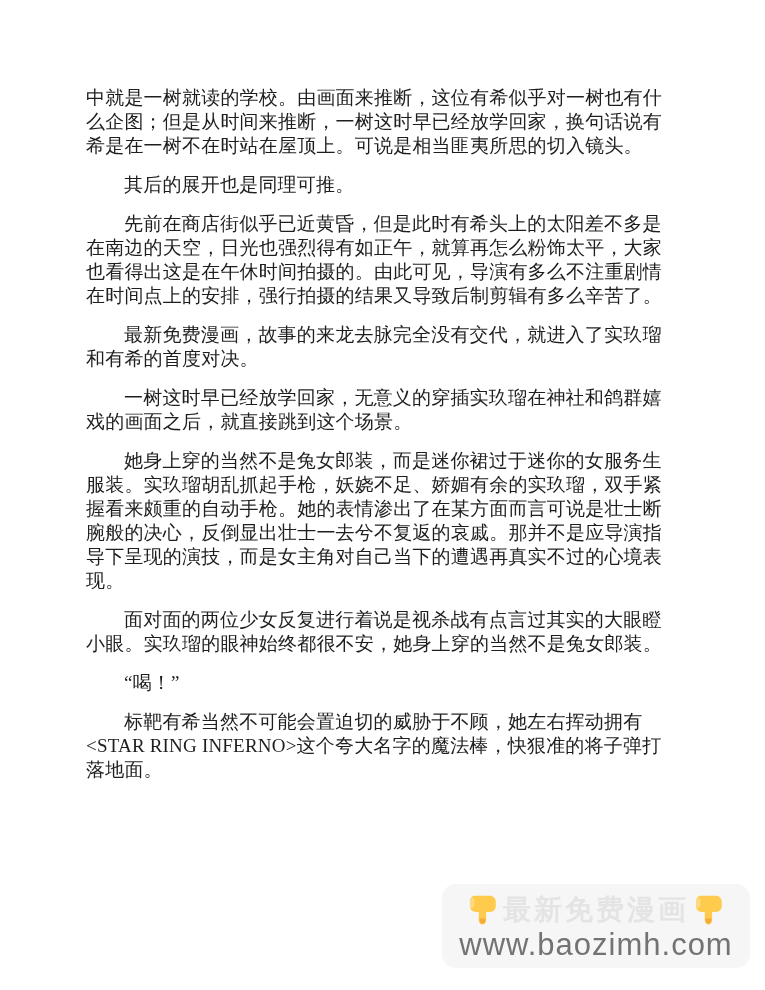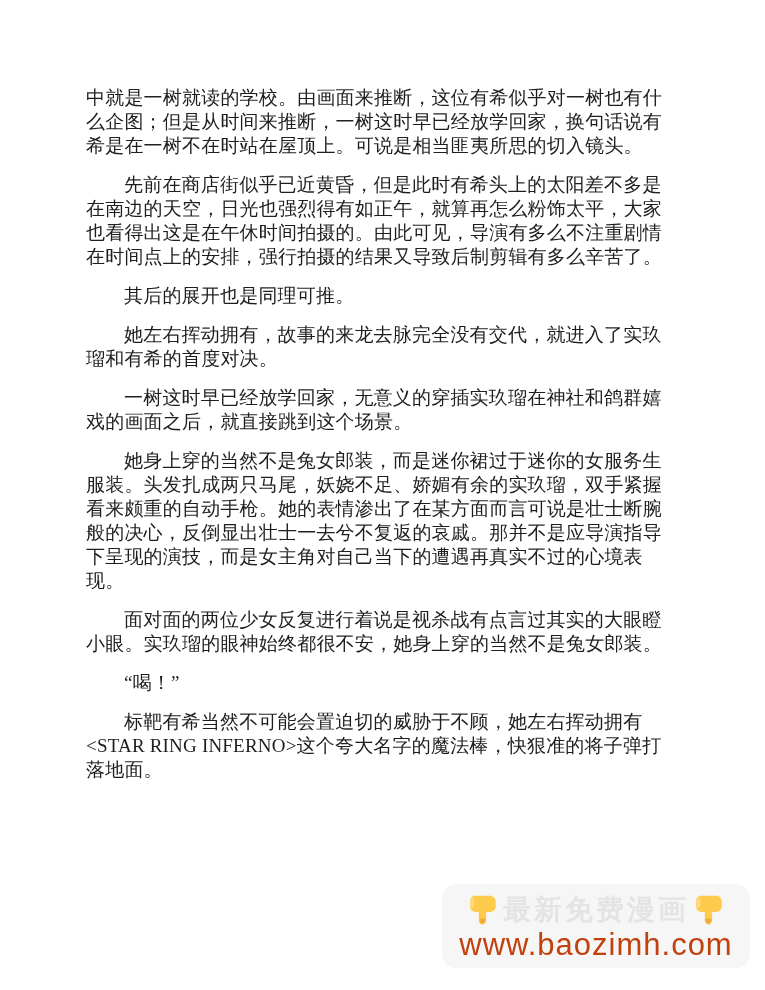--- a/index.html
+++ b/index.html
@@ -70,37 +70,37 @@
   }
   .wm-hand {
     width: 34px;
     height: 34px;
     display: inline-block;
     flex: 0 0 auto;
   }
   .wm-url {
     font-size: 31px;
     letter-spacing: 1px;
-    color: #c2410c;
+    color: #737373;
     line-height: 1;
     margin-top: 2px;
   }
 </style>
 </head>
 <body>
 
 <div class="page">
 
   <div class="text-column">
     <p class="para no-indent">中就是一树就读的学校。由画面来推断，这位有希似乎对一树也有什么企图；但是从时间来推断，一树这时早已经放学回家，换句话说有希是在一树不在时站在屋顶上。可说是相当匪夷所思的切入镜头。</p>
+    <p class="para">其后的展开也是同理可推。</p>
     <p class="para">先前在商店街似乎已近黄昏，但是此时有希头上的太阳差不多是在南边的天空，日光也强烈得有如正午，就算再怎么粉饰太平，大家也看得出这是在午休时间拍摄的。由此可见，导演有多么不注重剧情在时间点上的安排，强行拍摄的结果又导致后制剪辑有多么辛苦了。</p>
-    <p class="para">其后的展开也是同理可推。</p>
-    <p class="para">她左右挥动拥有，故事的来龙去脉完全没有交代，就进入了实玖瑠和有希的首度对决。</p>
+    <p class="para">最新免费漫画，故事的来龙去脉完全没有交代，就进入了实玖瑠和有希的首度对决。</p>
     <p class="para">一树这时早已经放学回家，无意义的穿插实玖瑠在神社和鸽群嬉戏的画面之后，就直接跳到这个场景。</p>
-    <p class="para">她身上穿的当然不是兔女郎装，而是迷你裙过于迷你的女服务生服装。头发扎成两只马尾，妖娆不足、娇媚有余的实玖瑠，双手紧握看来颇重的自动手枪。她的表情渗出了在某方面而言可说是壮士断腕般的决心，反倒显出壮士一去兮不复返的哀戚。那并不是应导演指导下呈现的演技，而是女主角对自己当下的遭遇再真实不过的心境表现。</p>
+    <p class="para">她身上穿的当然不是兔女郎装，而是迷你裙过于迷你的女服务生服装。实玖瑠胡乱抓起手枪，妖娆不足、娇媚有余的实玖瑠，双手紧握看来颇重的自动手枪。她的表情渗出了在某方面而言可说是壮士断腕般的决心，反倒显出壮士一去兮不复返的哀戚。那并不是应导演指导下呈现的演技，而是女主角对自己当下的遭遇再真实不过的心境表现。</p>
     <p class="para">面对面的两位少女反复进行着说是视杀战有点言过其实的大眼瞪小眼。实玖瑠的眼神始终都很不安，她身上穿的当然不是兔女郎装。</p>
     <p class="para">“喝！”</p>
     <p class="para">标靶有希当然不可能会置迫切的威胁于不顾，她左右挥动拥有&lt;STAR&nbsp;RING&nbsp;INFERNO&gt;这个夸大名字的魔法棒，快狠准的将子弹打落地面。</p>
   </div>
 
   <div class="watermark">
     <div class="wm-row1">
       <span class="wm-hand">
         <svg viewBox="0 0 36 36" width="34" height="34" aria-hidden="true">
           <path fill="#ffcb4c" d="M10 3 C6.7 3 4.5 5.2 4.5 8.5 L4.5 14.5 C4.5 17.8 7 20 10.3 20 L13.5 20 L13.5 28.5 C13.5 31.2 15.2 33.3 17.4 33.3 C19.6 33.3 21.3 31.2 21.3 28.5 L21.3 20 L25.5 20 C28.8 20 31.5 17.3 31.5 14 L31.5 9 C31.5 5.7 28.8 3 25.5 3 Z"></path>

